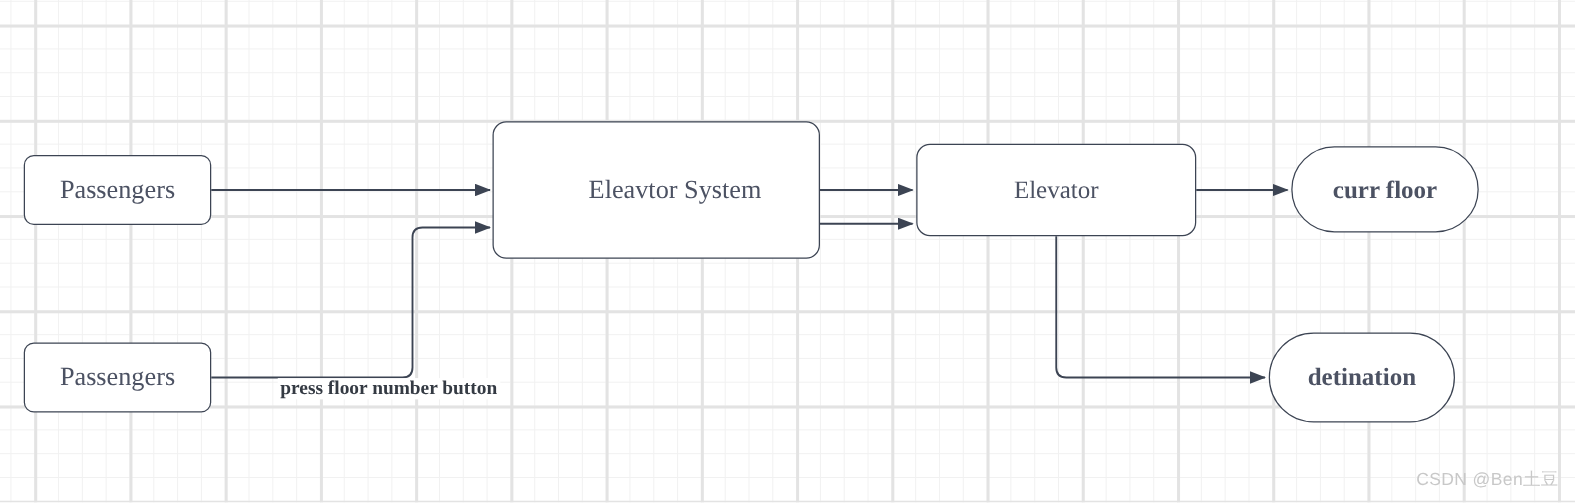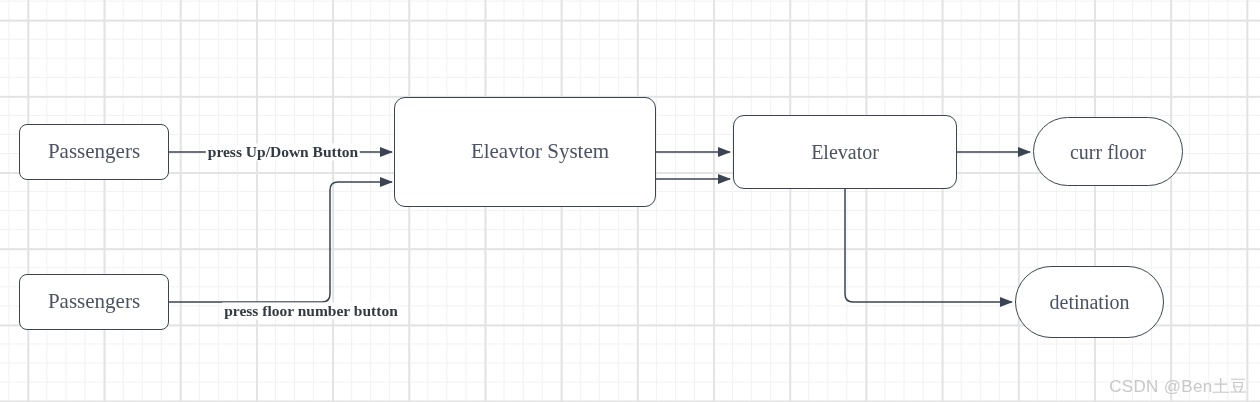--- a/index.html
+++ b/index.html
@@ -21,32 +21,32 @@
   svg.edges path.wire{fill:none;stroke:#3c4453;stroke-width:1.5;}
   .node{
     position:absolute;box-sizing:border-box;
     background:#ffffff;border:1.5px solid #3c4453;
     display:flex;align-items:center;justify-content:center;
     color:#4c5263;font-size:21px;line-height:1.2;
     white-space:nowrap;
   }
   .rect{border-radius:8px;}
   .rect-lg{border-radius:11px;}
-  .stadium{border-radius:999px;}
+  .stadium{border-radius:999px;font-weight:bold;}
   .sm{font-size:20px;}
   .edge-label{
     position:absolute;transform:translate(-50%,-50%);
     background:#ffffff;color:#343a43;
     font-weight:bold;font-size:15.5px;line-height:1.1;
     white-space:nowrap;padding:0 2px;
   }
   .watermark{
     position:absolute;right:13px;top:375px;
     font-family:"Liberation Sans","DejaVu Sans",sans-serif;
-    font-size:17px;color:#c8c8c8;letter-spacing:0.3px;
+    font-size:14px;color:#c8c8c8;letter-spacing:0.3px;
   }
 </style>
 </head>
 <body>
 
 <div class="canvas">
 
   <svg class="edges">
     <defs>
       <marker id="arr" viewBox="0 0 13 10" refX="12" refY="5" markerWidth="13" markerHeight="10" orient="auto" markerUnits="userSpaceOnUse">
@@ -78,19 +78,18 @@
   </div>
 
   <div class="node stadium sm" style="left:1033px;top:117px;width:150px;height:69px;">
     <span>curr floor</span>
   </div>
 
   <div class="node stadium sm" style="left:1015px;top:266px;width:149px;height:72px;text-align:center;">
     <span>detination</span>
   </div>
 
-  <div class="edge-label" style="left:283px;top:152px;">press Up/Down Button</div>
 
   <div class="edge-label" style="left:311px;top:311px;">press floor number button</div>
 
   <div class="watermark">CSDN @Ben土豆</div>
 
 </div>
 
 </body></html>

